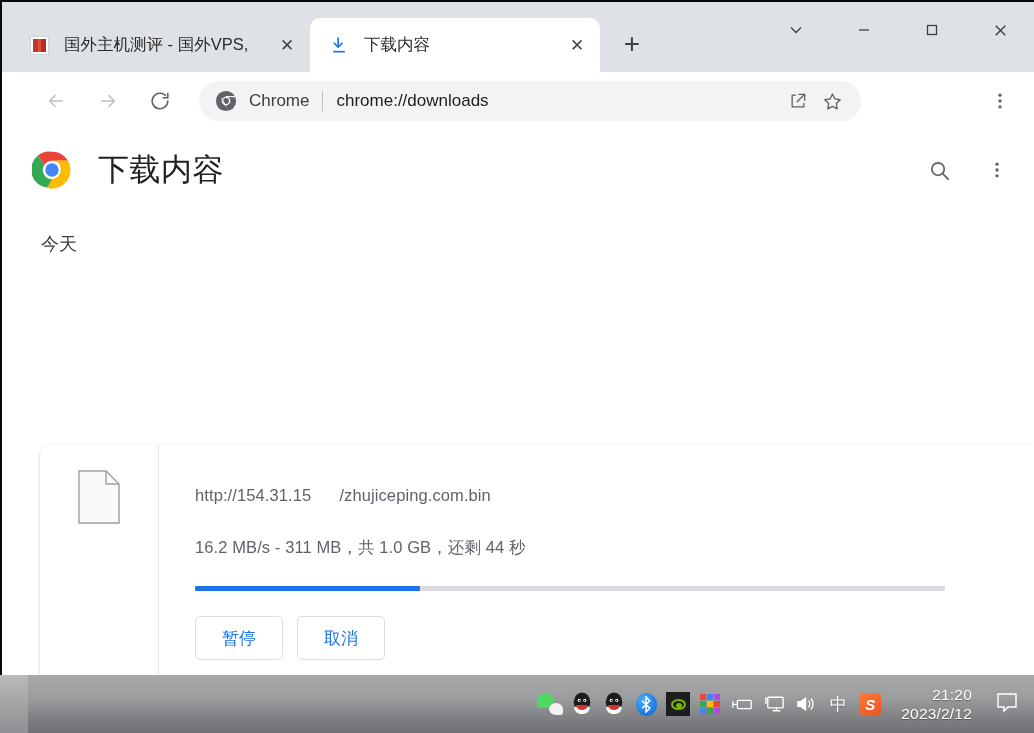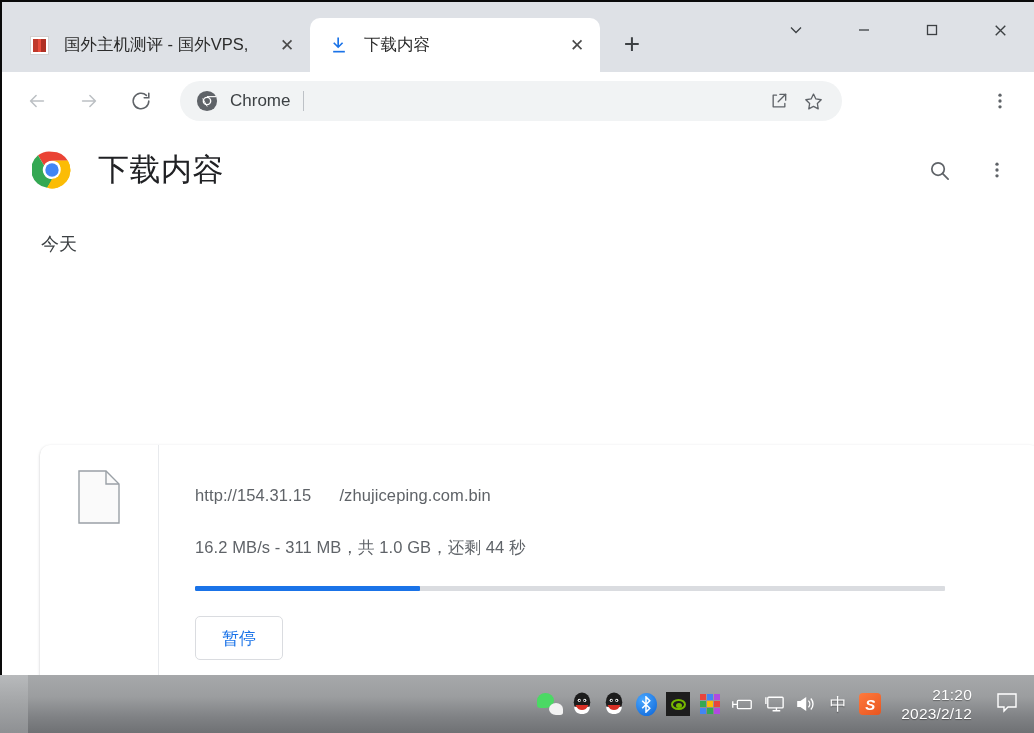--- a/index.html
+++ b/index.html
@@ -102,21 +102,21 @@
     display: flex; align-items: center; justify-content: center;
     color: #3c4043;
   }
 
   
   .toolbar {
     height: 58px;
     background: #ffffff;
     display: flex;
     align-items: center;
-    padding: 0 14px 0 16px;
+    padding: 0 14px 0 35px;
     position: relative;
   }
   .nav-btn {
     width: 38px; height: 38px;
     display: flex; align-items: center; justify-content: center;
     color: #5f6368;
     margin-right: 14px;
     border-radius: 50%;
   }
   .nav-btn.disabled { color: #bcc0c4; }
@@ -421,20 +421,21 @@
           <svg width="22" height="22" viewBox="0 0 48 48">
             <circle cx="24" cy="24" r="22" fill="#5f6368"></circle>
             <circle cx="24" cy="24" r="9.5" fill="#ffffff"></circle>
             <circle cx="24" cy="24" r="6.5" fill="#5f6368"></circle>
             <path d="M24 14.5H44" stroke="#ffffff" stroke-width="2.5" fill="none"></path>
             <path d="M14.5 18.5L24.5 36" stroke="#ffffff" stroke-width="2" fill="none"></path>
           </svg>
         </span>
         <span class="omni-label">Chrome</span>
         <span class="omni-sep"></span>
+        <span class="omni-url">chrome://downloads</span>
         <span class="omni-actions">
           <span class="omni-icon-btn">
             <svg width="20" height="20" viewBox="0 0 24 24" fill="none" stroke="currentColor" stroke-width="1.6" stroke-linecap="round" stroke-linejoin="round">
               <path d="M9 5H5v14h14v-4"></path>
               <path d="M13 4h7v7"></path>
               <path d="M20 4l-9 9"></path>
             </svg>
           </span>
           <span class="omni-icon-btn">
             <svg width="21" height="21" viewBox="0 0 24 24" fill="none" stroke="currentColor" stroke-width="1.5" stroke-linejoin="round">
@@ -498,20 +499,21 @@
         </div>
 
         <div class="dl-body">
           <div class="dl-url">http://154.31.15      /zhujiceping.com.bin</div>
           <div class="dl-status">16.2 MB/s - 311 MB，共 1.0 GB，还剩 44 秒</div>
           <div class="progress-track">
             <div class="progress-fill" id="progressFill" style="width: 30%;"></div>
           </div>
           <div class="dl-buttons">
             <button class="dl-btn">暂停</button>
+            <button class="dl-btn">取消</button>
           </div>
         </div>
       </div>
 
     </div>
   </div>
 
   <div class="taskbar">
     <div class="tray">
 

